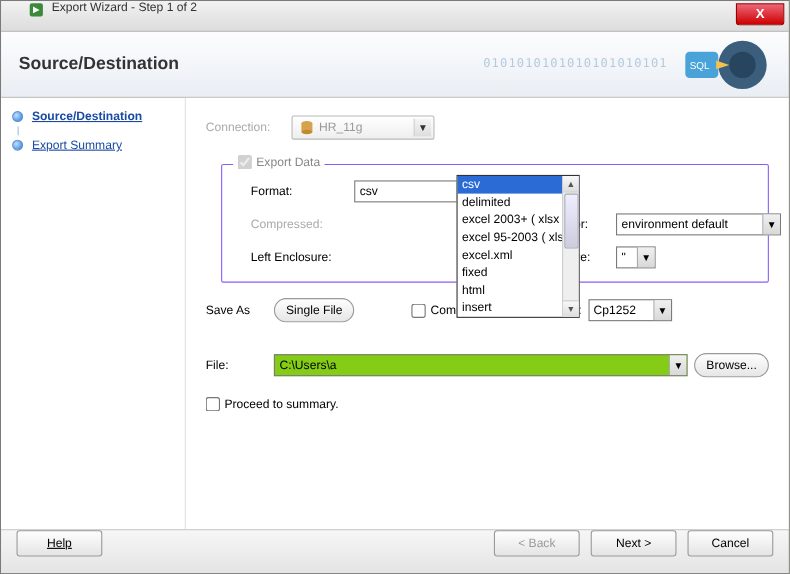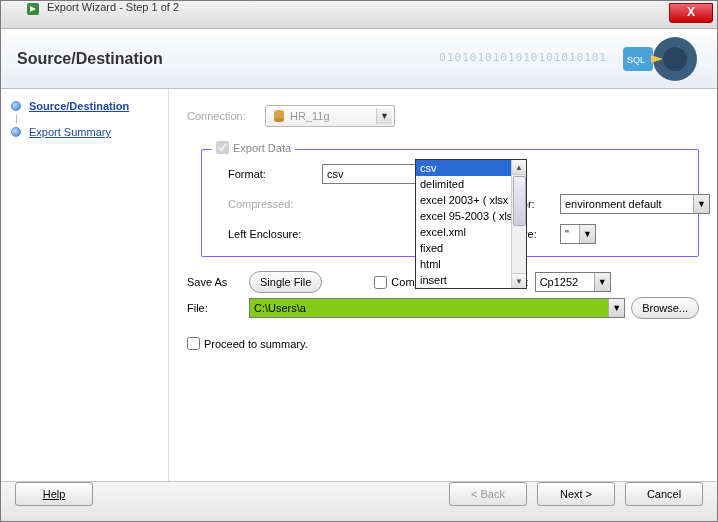--- a/index.html
+++ b/index.html
@@ -383,21 +383,21 @@
         <span>Compressed</span>
       </div>
       <span style="width:14px"></span>
       <span>Encoding:</span>
       <div class="combo" style="width:76px">
         <span>Cp1252</span>
         <span class="arrow">▼</span>
       </div>
     </div>
 
-    <div class="lower-row" style="margin-top:4px">
+    <div class="lower-row" style="margin-top:28px">
       <span class="label" style="color:#000;width:56px">File:</span>
       <div class="file-input">
         <span>C:\Users\a</span>
         <span class="arrow">▼</span>
       </div>
       <button class="btn-small">
         <span>Browse...</span>
       </button>
     </div>
 

